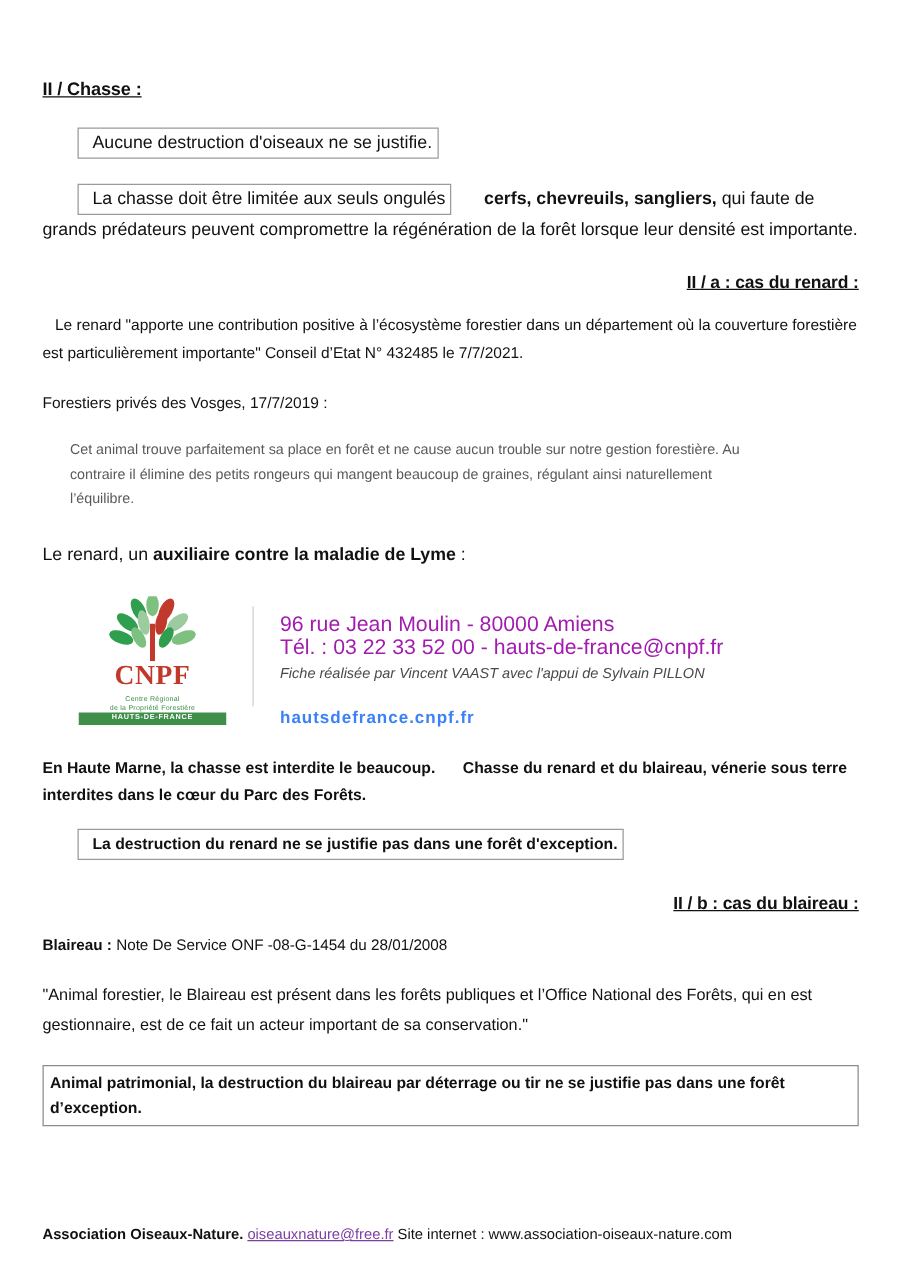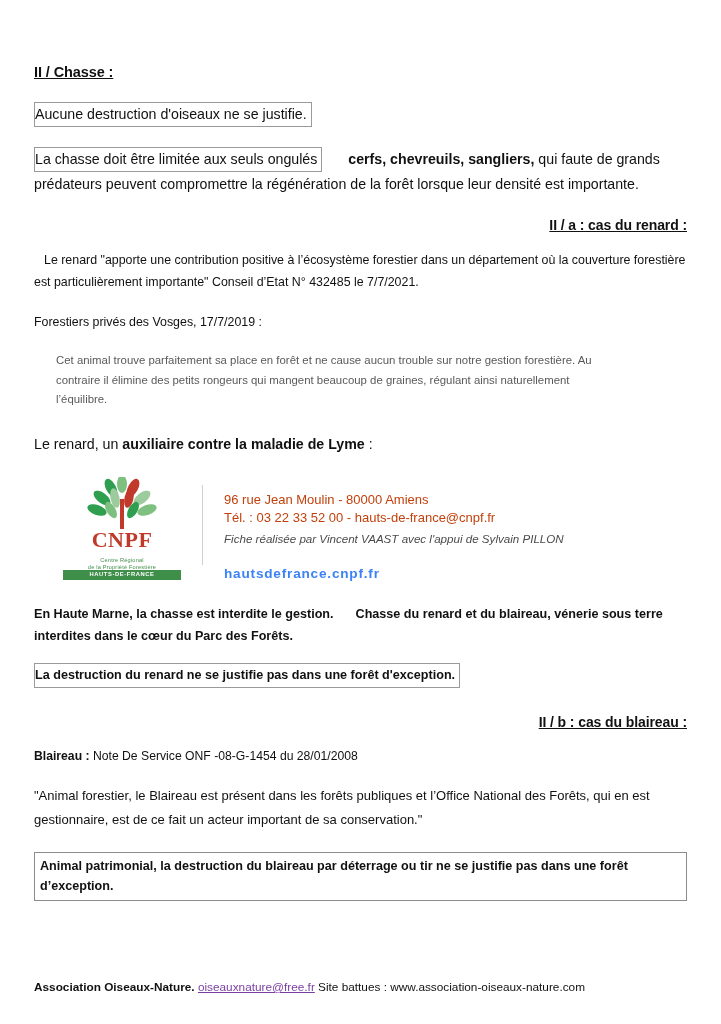--- a/index.html
+++ b/index.html
@@ -60,23 +60,24 @@
     line-height: 22px;
     margin: 0 0 18px 0;
   }
   p.small-text.indent {
     text-indent: 10px;
   }
 
   .boxed {
     display: inline-block;
     border: 1px solid #9a9a9a;
-    padding: 1px 4px 2px 0;
+    padding: 1px 4px 2px 11px;
     line-height: 20px;
     background: #ffffff;
+    margin-left: 28px;
   }
   .boxed-block {
     display: block;
     border: 1px solid #8c8c8c;
     padding: 3px 5px 4px 5px;
     background: #ffffff;
     box-sizing: border-box;
   }
   b, strong { font-weight: bold; }
 
@@ -152,23 +153,23 @@
     height: 80px;
     background: #cfcfcf;
   }
   .logo-right {
     position: absolute;
     left: 190px;
     top: 14px;
     width: 420px;
   }
   .addr-line {
-    font-size: 13px;
+    font-size: 17px;
     line-height: 18px;
-    color: #c2410c;
+    color: #a21caf;
   }
   .credit-line {
     font-size: 11.6px;
     font-style: italic;
     color: #4a4a4a;
     line-height: 20px;
     margin-top: 2px;
   }
   .web-line {
     font-size: 13.6px;
@@ -281,36 +282,36 @@
 
       <div class="logo-right">
         <div class="addr-line">96 rue Jean Moulin - 80000 Amiens</div>
         <div class="addr-line">Tél. : 03 22 33 52 00 - hauts-de-france@cnpf.fr</div>
         <div class="credit-line">Fiche réalisée par Vincent VAAST avec l'appui de Sylvain PILLON</div>
         <div class="web-line">hautsdefrance.cnpf.fr</div>
       </div>
     </div>
 
     <p class="bold-small">
-      <span>En Haute Marne, la chasse est interdite le gestion.</span><span class="gap-wide"></span><span>Chasse du renard et du blaireau, vénerie sous terre interdites dans le cœur du Parc des Forêts.</span>
+      <span>En Haute Marne, la chasse est interdite le beaucoup.</span><span class="gap-wide"></span><span>Chasse du renard et du blaireau, vénerie sous terre interdites dans le cœur du Parc des Forêts.</span>
     </p>
 
     <p class="bold-small">
       <span class="boxed">La destruction du renard ne se justifie pas dans une forêt d'exception.</span>
     </p>
 
     <h3 class="sub-title" style="margin-top:26px;">II / b : cas du blaireau :</h3>
 
     <p class="note-line">
       <b>Blaireau :</b><span> Note De Service ONF -08-G-1454  du 28/01/2008</span>
     </p>
 
     <p class="quote-onf">"Animal forestier, le Blaireau est présent dans les forêts publiques et l’Office National des Forêts, qui en est gestionnaire, est de ce fait un acteur important de sa conservation."</p>
 
     <div class="boxed-block full-box" style="width:653px;margin-top:14px;">Animal patrimonial, la destruction du blaireau par déterrage ou tir ne se justifie pas dans une forêt d’exception.</div>
 
   </div>
 
   <div class="footer">
     <span class="assoc">Association Oiseaux-Nature.</span>
-    <a class="mail" href="#">oiseauxnature@free.fr</a><span> Site battues : www.association-oiseaux-nature.com</span>
+    <a class="mail" href="#">oiseauxnature@free.fr</a><span> Site internet : www.association-oiseaux-nature.com</span>
   </div>
 </div>
 
 </body></html>

